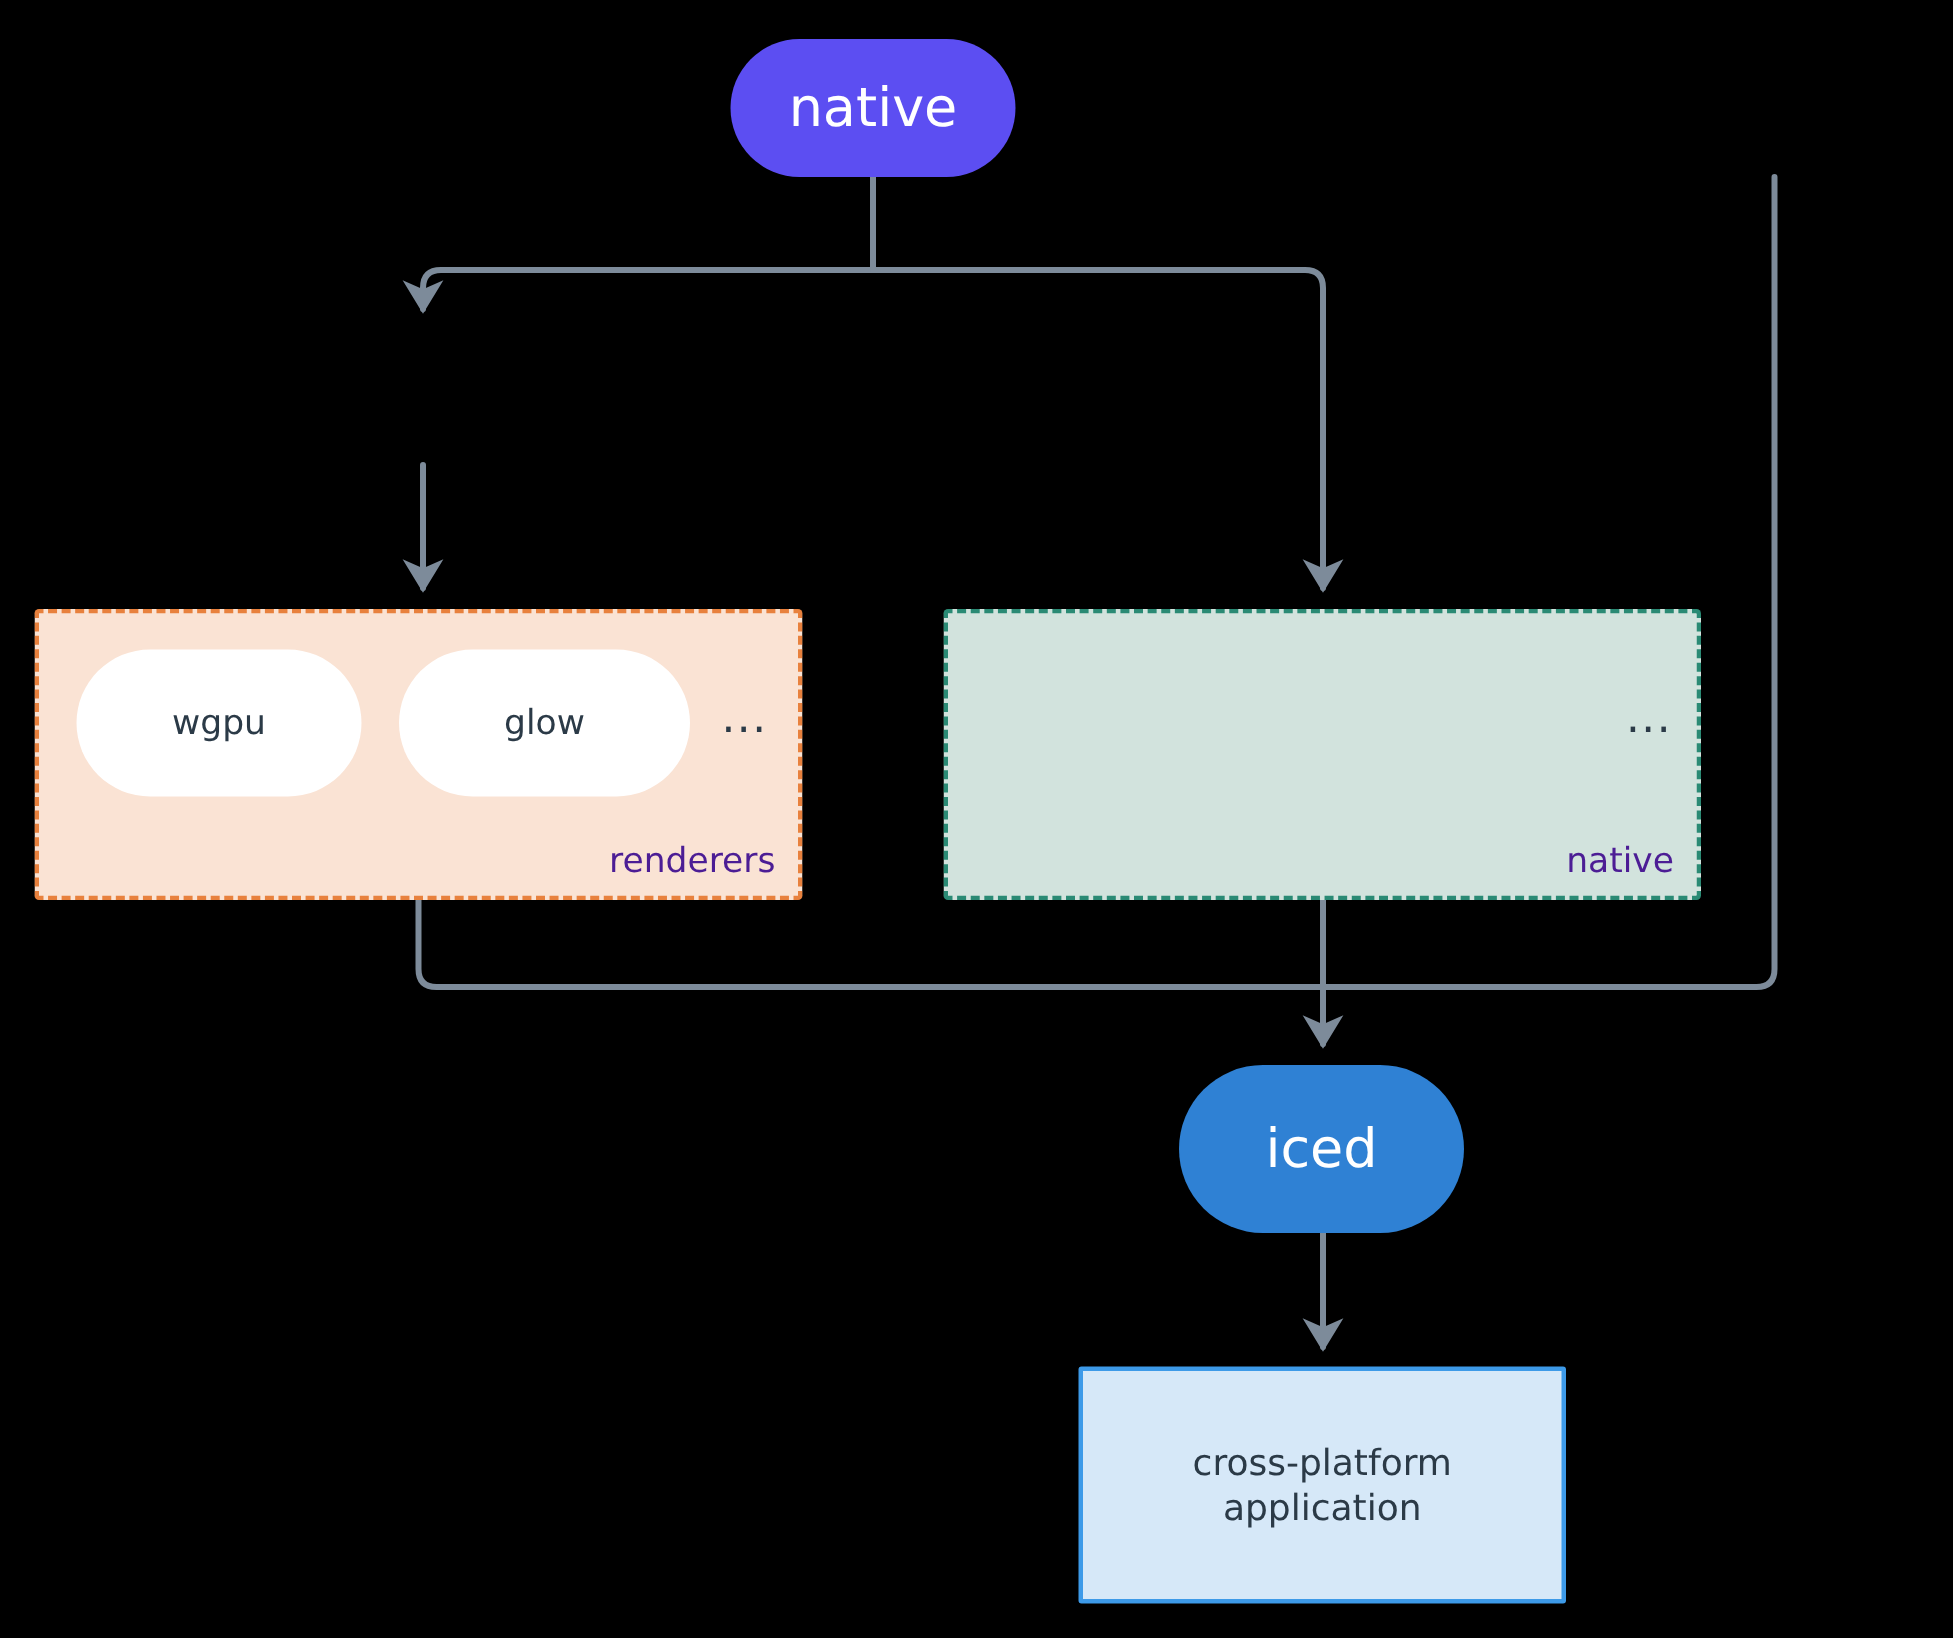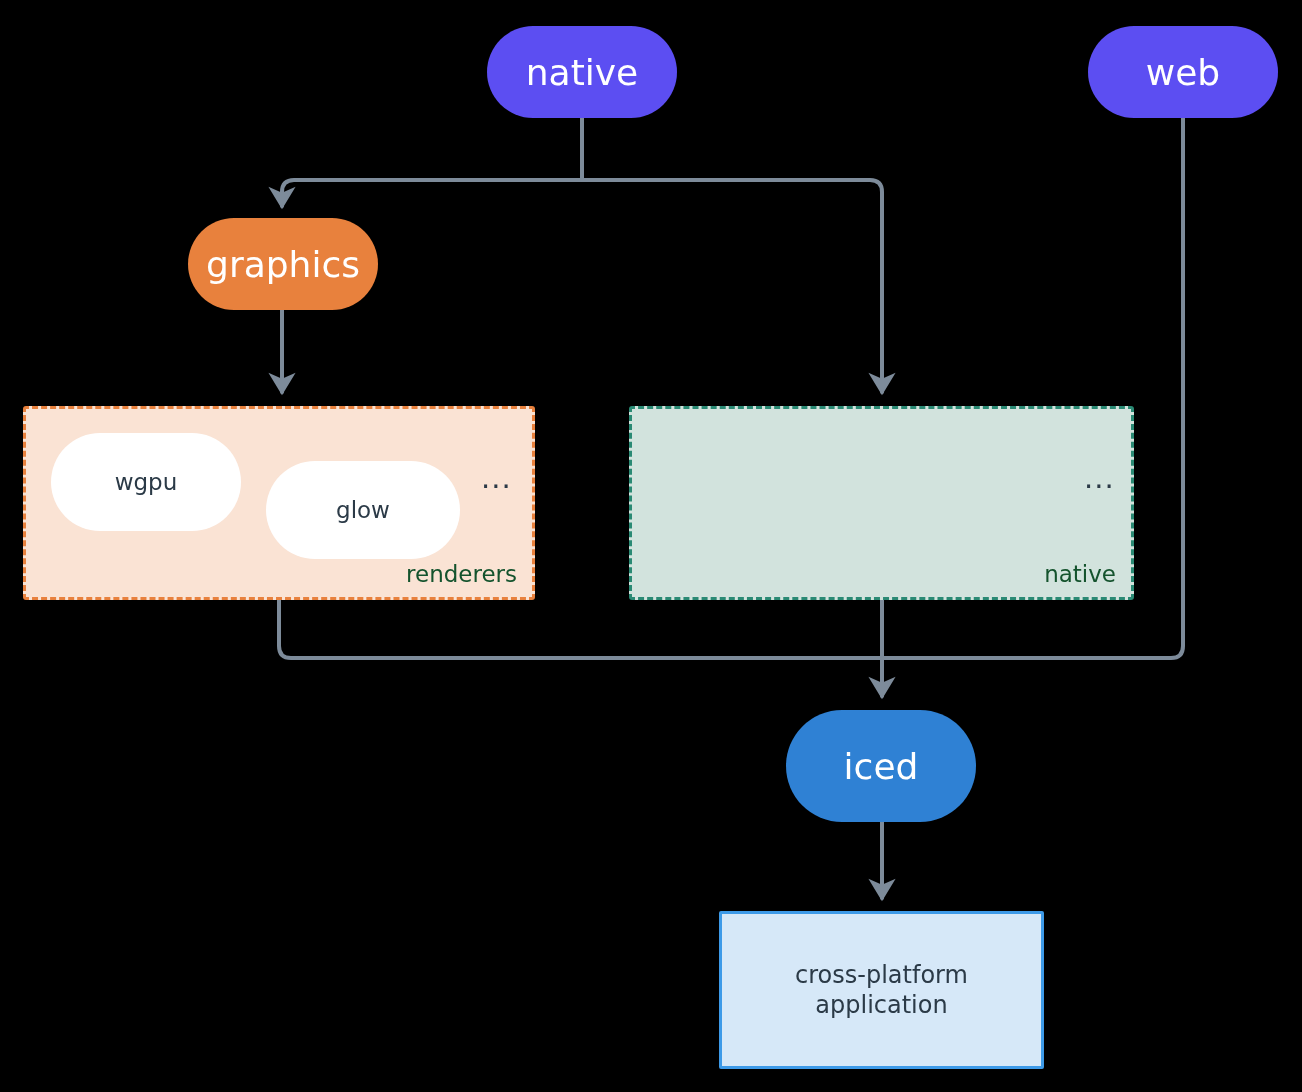--- a/index.html
+++ b/index.html
@@ -91,39 +91,39 @@
     left: 629px; top: 406px;
     width: 505px; height: 194px;
     background: #d2e3dd;
     border: 3px dashed #2a8a74;
   }
   .group-label {
     position: absolute;
     right: 15px;
     bottom: 10px;
     font-size: 23px;
-    color: #14532d;
+    color: #4c1d95;
   }
 
   
   .chip {
     position: absolute;
     box-sizing: border-box;
     display: flex;
     align-items: center;
     justify-content: center;
     background: #ffffff;
     border-radius: 999px;
     color: #2b3a47;
     font-size: 23px;
     height: 98px;
     top: 24px;
   }
   .chip-a { left: 25px;  width: 190px; }
-  .chip-b { left: 240px; width: 194px; margin-top: 28px; }
+  .chip-b { left: 240px; width: 194px; }
 
   .ellipsis {
     position: absolute;
     top: 52px;
     font-size: 29px;
     color: #2b3a47;
     letter-spacing: 1px;
   }
   .ellipsis-renderers { left: 455px; }
   .ellipsis-shells    { left: 452px; }
@@ -159,27 +159,21 @@
       <path d="M 882 658 L 882 696" marker-end="url(#arrowhead)"></path>
 
       <path d="M 882 802 L 882 898" marker-end="url(#arrowhead)"></path>
     </g>
   </svg>
 
   <div class="node pill-node node-native">
     <span>native</span>
   </div>
 
-  <div class="node pill-node node-web">
-    <span>web</span>
-  </div>
 
-  <div class="node pill-node node-graphics">
-    <span>graphics</span>
-  </div>
 
   <div class="group group-renderers">
     <div class="chip chip-a">
       <span>wgpu</span>
     </div>
     <div class="chip chip-b">
       <span>glow</span>
     </div>
     <div class="ellipsis ellipsis-renderers">...</div>
     <div class="group-label">renderers</div>

